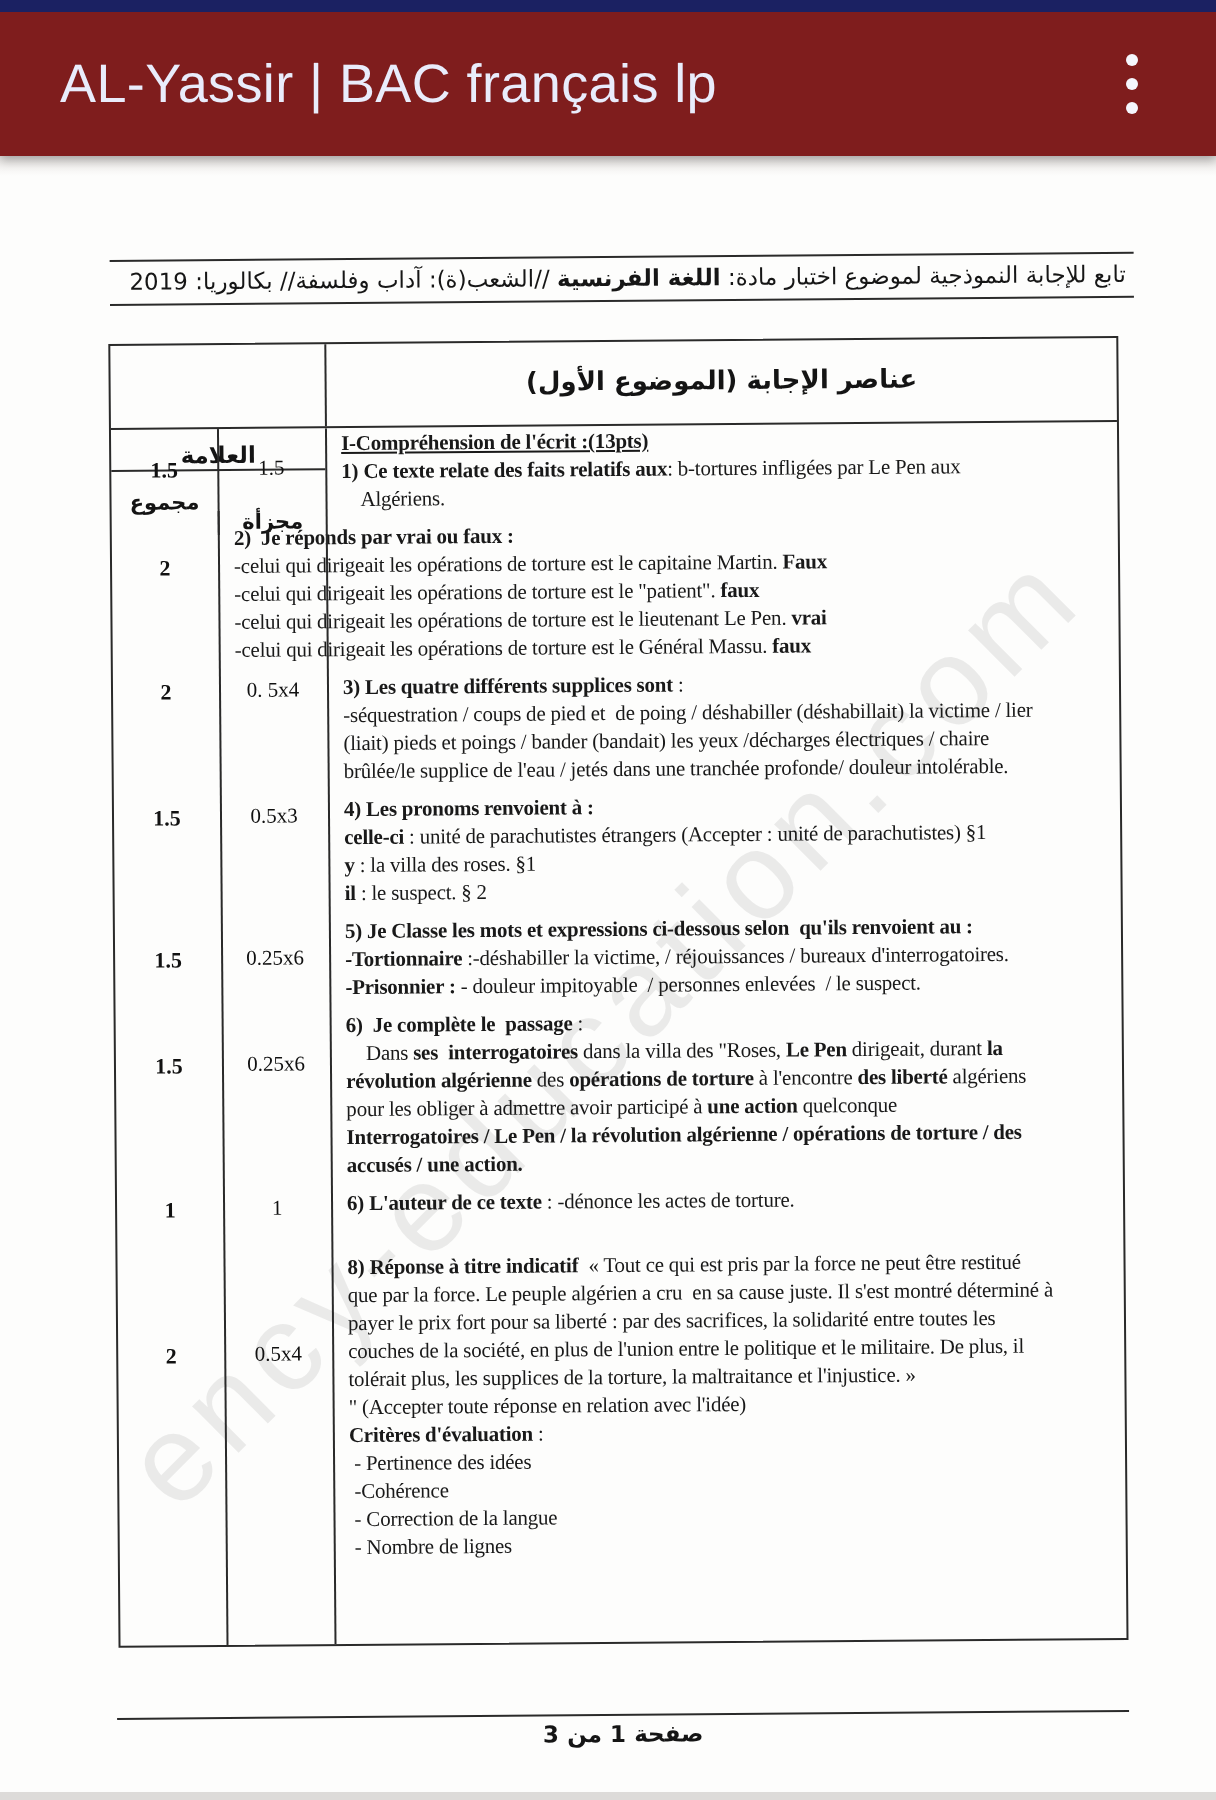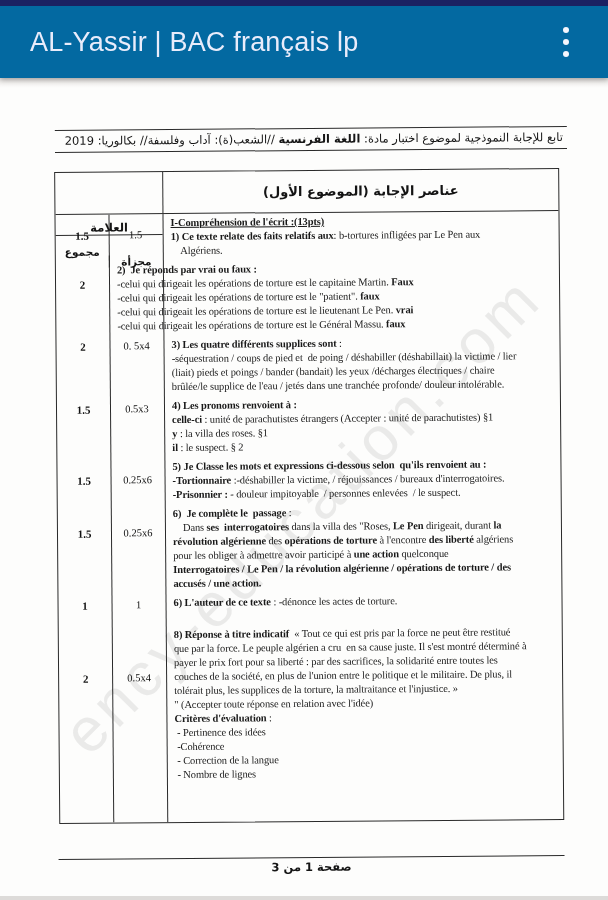--- a/index.html
+++ b/index.html
@@ -3,21 +3,21 @@
 <meta charset="utf-8">
 <style>
   html,body{margin:0;padding:0;}
   body{
     width:608px;height:900px;overflow:hidden;position:relative;
     background:#efedec;font-family:"Liberation Serif",serif;
   }
   
   .status-bar{position:absolute;top:0;left:0;width:608px;height:6px;background:#1b2162;z-index:30;}
   .app-bar{
-    position:absolute;top:6px;left:0;width:608px;height:72px;background:#0369a1;z-index:29;
+    position:absolute;top:6px;left:0;width:608px;height:72px;background:#7f1d1d;z-index:29;
     display:flex;align-items:center;box-shadow:0 2px 5px rgba(0,0,0,.3);
   }
   .app-title{
     font-family:"Liberation Sans",sans-serif;font-size:27px;color:#e9ecfb;
     padding-left:30px;letter-spacing:.2px;white-space:nowrap;
   }
   .menu-btn{
     margin-left:auto;margin-right:22px;width:40px;height:48px;border:0;background:transparent;
     display:flex;flex-direction:column;align-items:center;justify-content:center;gap:6px;cursor:pointer;
   }

